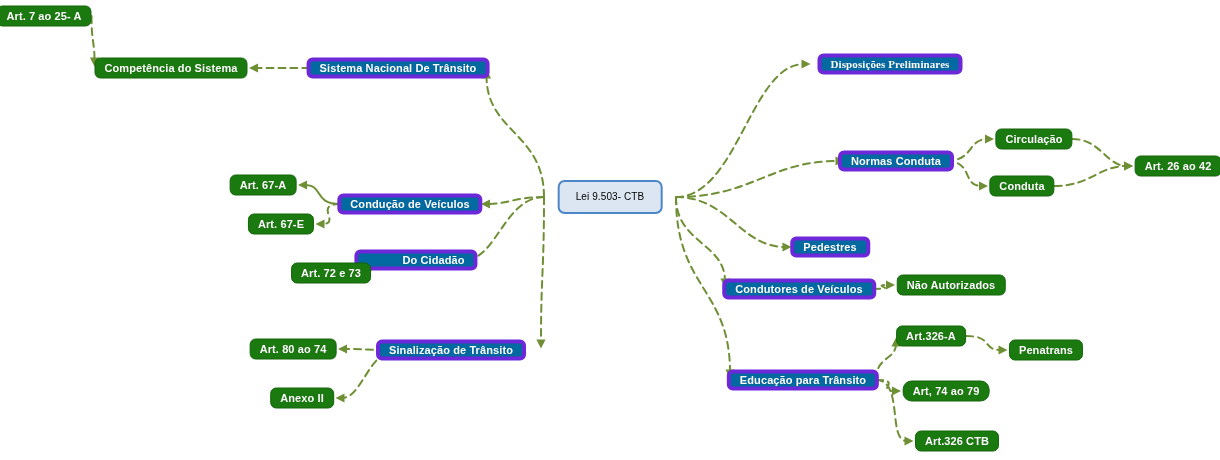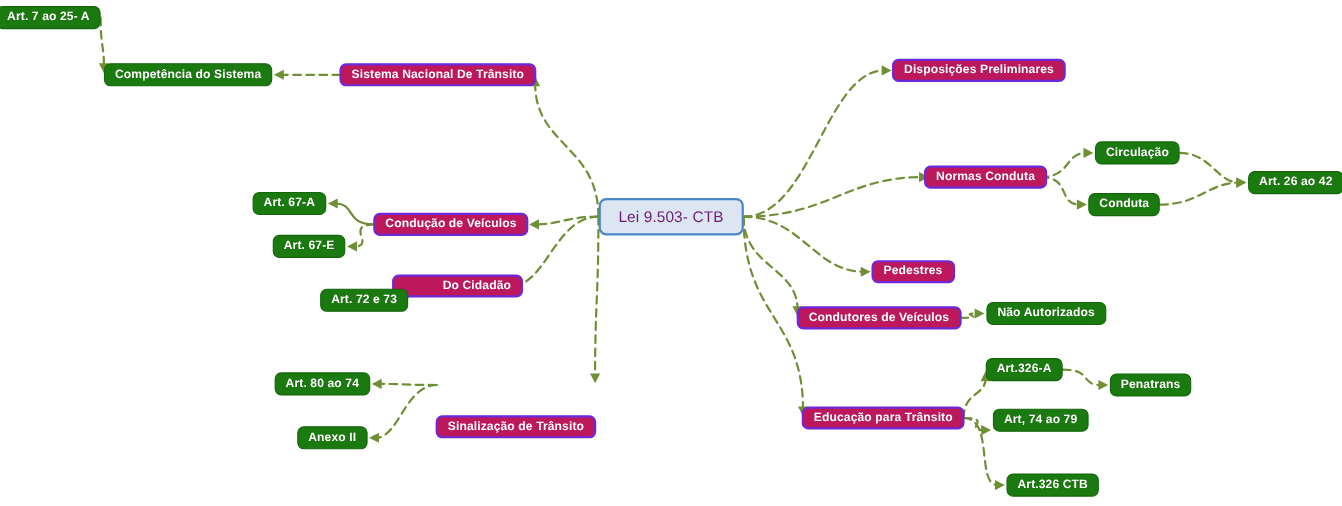--- a/index.html
+++ b/index.html
@@ -40,32 +40,32 @@
     cursor: default;
   }
   .node.green {
     background: #1b7a0f;
     color: #ffffff;
     border: 1px solid #14650b;
     font-weight: bold;
     text-shadow: 0 0 1px rgba(0,0,0,.25);
   }
   .node.blue {
-    background: #be185d;
+    background: #0369a1;
     color: #ffffff;
-    border: 2px solid #6d28d9;
+    border: 4px solid #6d28d9;
     font-weight: bold;
     text-shadow: 0 0 1px rgba(0,0,0,.18);
   }
   .node.root {
     background: #dce6f2;
-    color: #701a75;
+    color: #000000;
     border: 2px solid #4a86c8;
     font-weight: normal;
-    font-size: 14px;
+    font-size: 10px;
     height: 34px;
     padding: 8px 16px;
     border-radius: 7px;
     text-shadow: none;
   }
 </style>
 </head>
 <body>
 
 <div id="canvas">
@@ -119,35 +119,35 @@
       <path d="M 876 380 C 904 380, 874.5 391, 894.5 391" fill="none" stroke="#6f8f35" stroke-width="2" stroke-linecap="round" stroke-dasharray="7,5"></path>
       <polygon points="901,391 892,395.6 892,386.4" fill="#6f8f35"></polygon>
       <path d="M 876 380 C 904 380, 887 441, 907 441" fill="none" stroke="#6f8f35" stroke-width="2" stroke-linecap="round" stroke-dasharray="7,5"></path>
       <polygon points="913.5,441 904.5,445.6 904.5,436.4" fill="#6f8f35"></polygon>
     </svg>
   <div id="node-layer">
       <div class="node root" style="left: 610px; top: 197px;">Lei 9.503- CTB</div>
       <div class="node green" style="left: 44px; top: 16px;">Art. 7 ao 25- A</div>
       <div class="node green" style="left: 171px; top: 68px;">Competência do Sistema</div>
       <div class="node blue" style="left: 398px; top: 68px;">Sistema Nacional De Trânsito</div>
-      <div class="node blue" style="left: 890px; top: 64px;">Disposições Preliminares</div>
+      <div class="node blue" style="left: 890px; top: 64px; font-family: Liberation Serif, serif;">Disposições Preliminares</div>
       <div class="node blue" style="left: 896px; top: 161px;">Normas Conduta</div>
       <div class="node green" style="left: 1034px; top: 139px;">Circulação</div>
       <div class="node green" style="left: 1022px; top: 186px;">Conduta</div>
       <div class="node green" style="left: 1178px; top: 166px; text-align: right;">Art. 26 ao 42</div>
       <div class="node blue" style="left: 410px; top: 204px;">Condução de Veículos</div>
       <div class="node green" style="left: 263px; top: 185px;">Art. 67-A</div>
       <div class="node green" style="left: 281px; top: 224px;">Art. 67-E</div>
       <div class="node blue" style="left: 416px; top: 260px; padding-left: 44px;">Do Cidadão</div>
       <div class="node green" style="left: 331px; top: 273px;">Art. 72 e 73</div>
       <div class="node blue" style="left: 830px; top: 247px;">Pedestres</div>
       <div class="node blue" style="left: 799px; top: 289px;">Condutores de Veículos</div>
       <div class="node green" style="left: 951px; top: 285px;">Não Autorizados</div>
-      <div class="node blue" style="left: 469px; top: 350px; margin-top: 38px;">Sinalização de Trânsito</div>
+      <div class="node blue" style="left: 451px; top: 350px;">Sinalização de Trânsito</div>
       <div class="node green" style="left: 293px; top: 349px;">Art. 80 ao 74</div>
       <div class="node green" style="left: 302px; top: 398px;">Anexo II</div>
       <div class="node blue" style="left: 803px; top: 380px;">Educação para Trânsito</div>
       <div class="node green" style="left: 931px; top: 336px;">Art.326-A</div>
       <div class="node green" style="left: 1046px; top: 350px;">Penatrans</div>
-      <div class="node green" style="left: 946px; top: 382px;">Art, 74 ao 79</div>
+      <div class="node green" style="left: 946px; top: 391px; border-radius: 9px;">Art, 74 ao 79</div>
       <div class="node green" style="left: 957px; top: 441px;">Art.326 CTB</div>
     </div>
 </div>
 
 </body></html>

